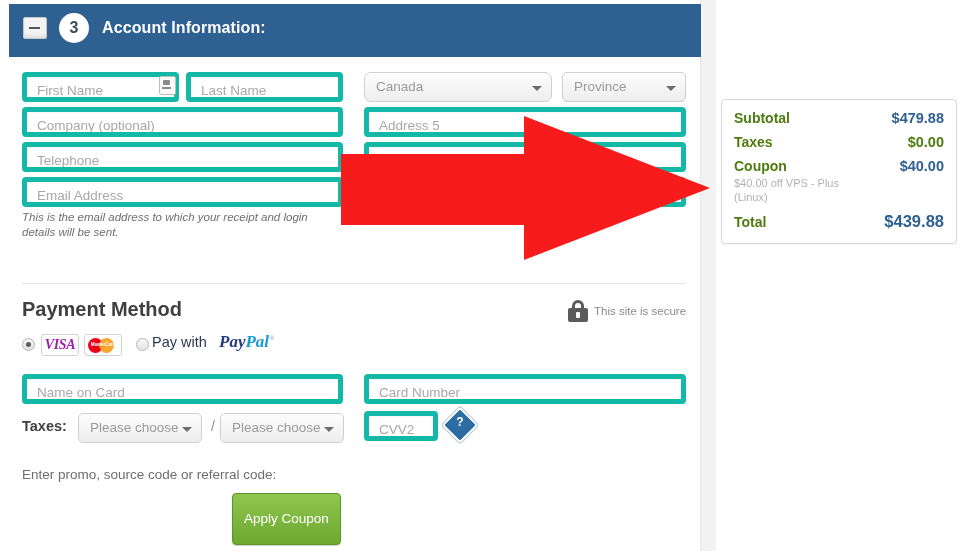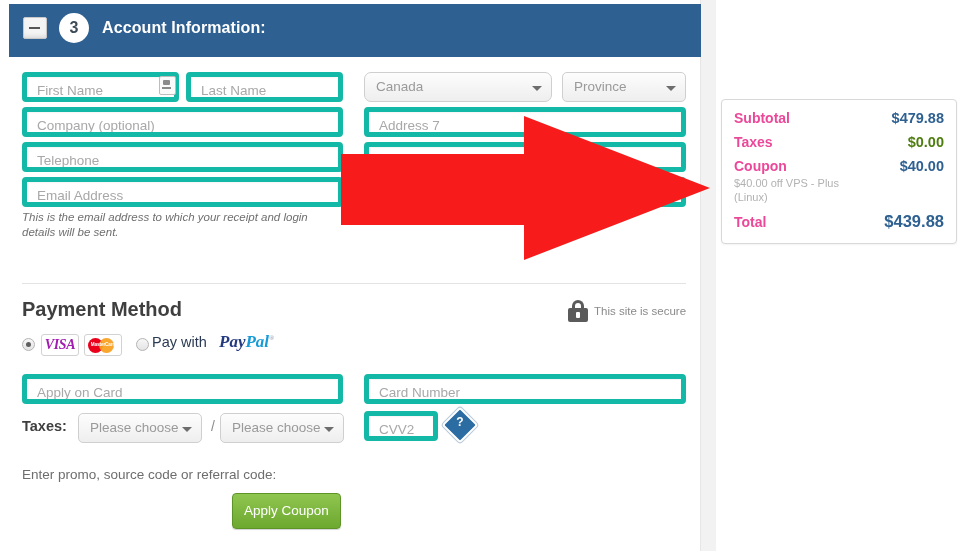--- a/index.html
+++ b/index.html
@@ -148,33 +148,33 @@
   .qmark span{
     position:absolute;left:0;top:0;width:18px;height:18px;
     transform:rotate(-45deg);display:flex;align-items:center;justify-content:center;
     color:#fff;font-size:12px;font-weight:bold;
   }
 
   .promo-lbl{position:absolute;left:22px;top:467px;font-size:13.5px;color:#6d6d6d;}
   .apply-btn{
     position:absolute;left:232px;top:493px;height:26px;
     background:linear-gradient(#8fc650,#6da82f);border:1px solid #5e9427;border-radius:4px;
-    color:#ffffff;font-size:13.5px;padding:4px 11px;line-height:25px;
+    color:#ffffff;font-size:13.5px;padding:12px 11px;line-height:25px;
     box-shadow:0 1px 1px rgba(0,0,0,.18);white-space:nowrap;
   }
 
   
   .summary{
     position:absolute;left:721px;top:99px;width:236px;
     background:#ffffff;border:1px solid #d8d8d8;border-radius:4px;
     box-shadow:0 1px 2px rgba(0,0,0,.05);padding:10px 12px 12px 12px;box-sizing:border-box;
   }
   .srow{display:flex;justify-content:space-between;align-items:baseline;margin-bottom:8px;}
   .srow:last-child{margin-bottom:0;}
-  .slabel{font-size:14px;font-weight:bold;color:#ec4899;}
+  .slabel{font-size:14px;font-weight:bold;color:#4d7c0f;}
   .sval{font-size:14.5px;font-weight:bold;color:#2e6091;}
   .sval.dark{color:#4d7c0f;}
   .sval.big{font-size:16.5px;}
   .ssub{
     font-size:11px;color:#b2b2b2;line-height:14px;margin:-6px 0 8px 0;width:120px;
   }
 
   
   .arrow{position:absolute;left:338px;top:112px;width:375px;height:152px;pointer-events:none;}
 </style>
@@ -203,21 +203,21 @@
       <div class="help-note">This is the email address to which your receipt and login details will be sent.</div>
 
       <div class="sel" style="left:364px;top:72px;width:188px;border-radius:7px;">
         <span>Canada</span>
         <span class="caret"></span>
       </div>
       <div class="sel" style="left:562px;top:72px;width:124px;">
         <span>Province</span>
         <span class="caret"></span>
       </div>
-      <div class="fld" style="left:364px;top:107px;width:322px;">Address 7</div>
+      <div class="fld" style="left:364px;top:107px;width:322px;">Address 5</div>
       <div class="fld" style="left:364px;top:142px;width:322px;">Address 2 (optional)</div>
       <div class="fld" style="left:364px;top:177px;width:322px;"></div>
 
       <div class="divider"></div>
 
       <div class="sect-title">Payment Method</div>
 
       <div class="secure">
         <span class="lock">
           <span class="lock-shackle"></span>
@@ -237,21 +237,21 @@
             <span class="mc-c mc-yel"></span>
           <span class="mc-lbl">MasterCard</span>
         </span>
       </div>
       <div class="radio" style="left:136px;top:338px;"></div>
       <div class="paypal-lbl">Pay with</div>
       <div class="pp">
         <span class="a">Pay</span><span class="b">Pal</span><span class="pp-tm">®</span>
       </div>
 
-      <div class="fld" style="left:22px;top:374px;width:321px;">Apply on Card</div>
+      <div class="fld" style="left:22px;top:374px;width:321px;">Name on Card</div>
       <div class="fld" style="left:364px;top:374px;width:322px;">Card Number</div>
 
       <div class="expiry-lbl">Taxes:</div>
       <div class="sel" style="left:78px;top:413px;width:124px;">
         <span>Please choose</span>
         <span class="caret"></span>
       </div>
       <div class="slash">/</div>
       <div class="sel" style="left:220px;top:413px;width:124px;">
         <span>Please choose</span>

